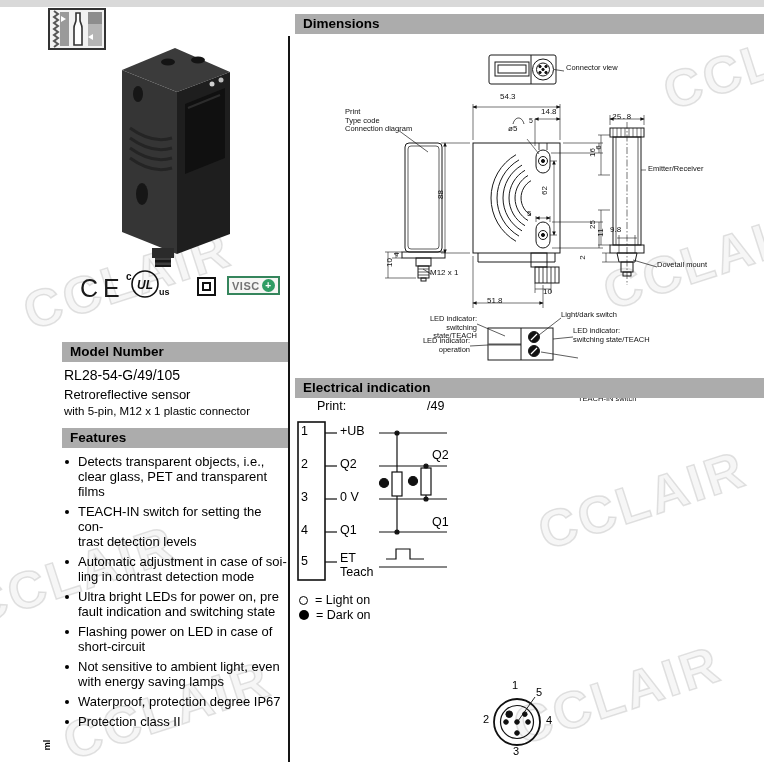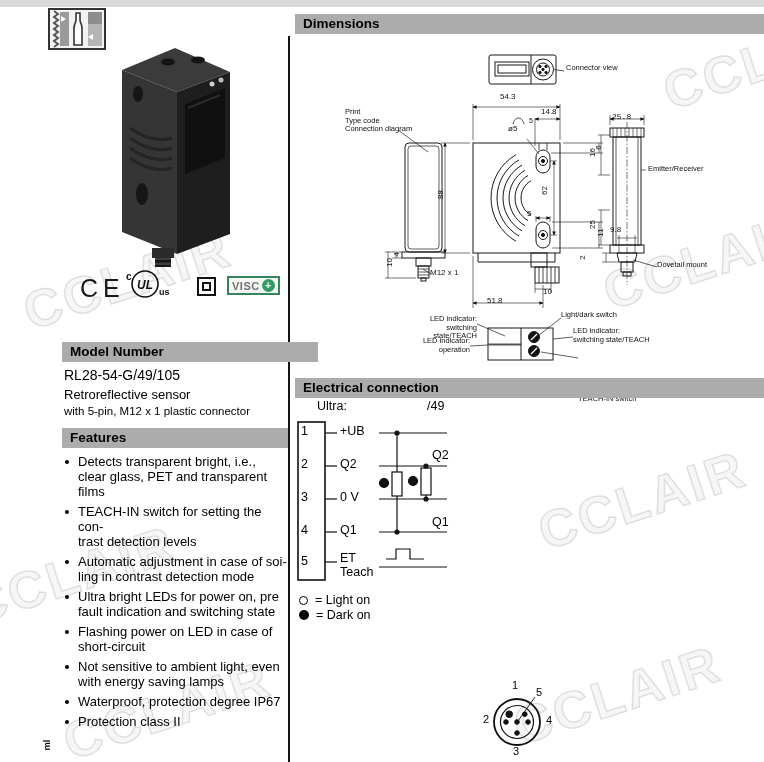--- a/index.html
+++ b/index.html
@@ -105,30 +105,30 @@
     <text x="39" y="27" font-size="9" font-weight="bold" fill="#111">us</text>
   </svg>
   <div class="abs sq2" style="left:197px; top:277px;">
       <div></div>
     </div>
   <div class="abs visco" style="left:227px; top:276px;">
     <span class="vtxt">VISC</span>
     <span class="vplus">+</span>
   </div>
 
-  <div class="abs hdr" style="left:62px; top:342px; width:256px;">Model Number</div>
+  <div class="abs hdr" style="left:62px; top:342px; width:226px;">Model Number</div>
   <div class="abs modelcode" style="left:64px; top:367px;">RL28-54-G/49/105</div>
   <div class="abs desc" style="left:64px; top:387px;">Retroreflective sensor</div>
   <div class="abs note" style="left:64px; top:405px;">with 5-pin, M12 x 1 plastic connector</div>
 
   <div class="abs hdr" style="left:62px; top:428px; width:226px;">Features</div>
   <div class="abs features" style="left:62px; top:454px;">
     <div class="feat">
         <div class="dot"></div>
-        <div class="txt">Detects transparent bright, i.e.,
+        <div class="txt">Detects transparent objects, i.e.,
 clear glass, PET and transparent
 films</div>
       </div>
     <div class="feat">
         <div class="dot"></div>
         <div class="txt">TEACH-IN switch for setting the con-
 trast detection levels</div>
       </div>
     <div class="feat">
         <div class="dot"></div>
@@ -352,22 +352,22 @@
   <div class="abs dlab" style="left:657px; top:261px;">Dovetail mount</div>
   <div class="abs dlab" style="left:405px; top:315px; width:72px; text-align:right;">LED indicator:
 switching state/TEACH</div>
   <div class="abs dlab" style="left:408px; top:337px; width:62px; text-align:right;">LED indicator:
 operation</div>
   <div class="abs dlab" style="left:561px; top:311px;">Light/dark switch</div>
   <div class="abs dlab" style="left:573px; top:327px;">LED indicator:
 switching state/TEACH</div>
   <div class="abs dlab" style="left:578px; top:355px;margin-top:40px;">TEACH-IN switch</div>
 
-  <div class="abs hdr" style="left:295px; top:378px; width:469px;">Electrical connection</div>
-  <div class="abs elab" style="left:317px; top:399px;">Ultra:</div>
+  <div class="abs hdr" style="left:295px; top:378px; width:469px;">Electrical indication</div>
+  <div class="abs elab" style="left:317px; top:399px;">Print:</div>
   <div class="abs elab" style="left:427px; top:399px;">/49</div>
 
   <svg class="abs" style="left:295px; top:415px;" width="185" height="175" viewBox="0 0 185 175">
     <g stroke="#111" stroke-width="1.2" fill="none">
       <rect x="3" y="7" width="27" height="158" stroke-width="1.6"></rect>
       <line x1="30" y1="18" x2="42" y2="18"></line>
       <line x1="30" y1="51" x2="42" y2="51"></line>
       <line x1="30" y1="84" x2="42" y2="84"></line>
       <line x1="30" y1="117" x2="42" y2="117"></line>
       <line x1="30" y1="147" x2="42" y2="147"></line>

